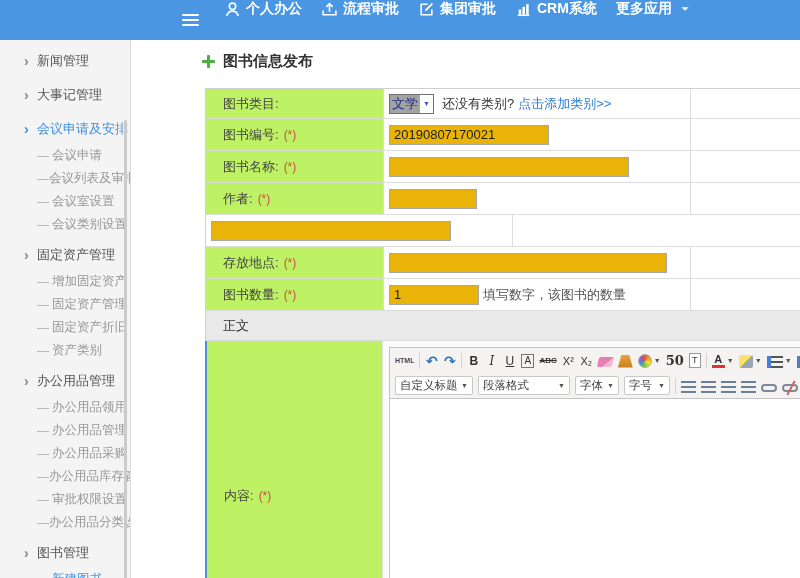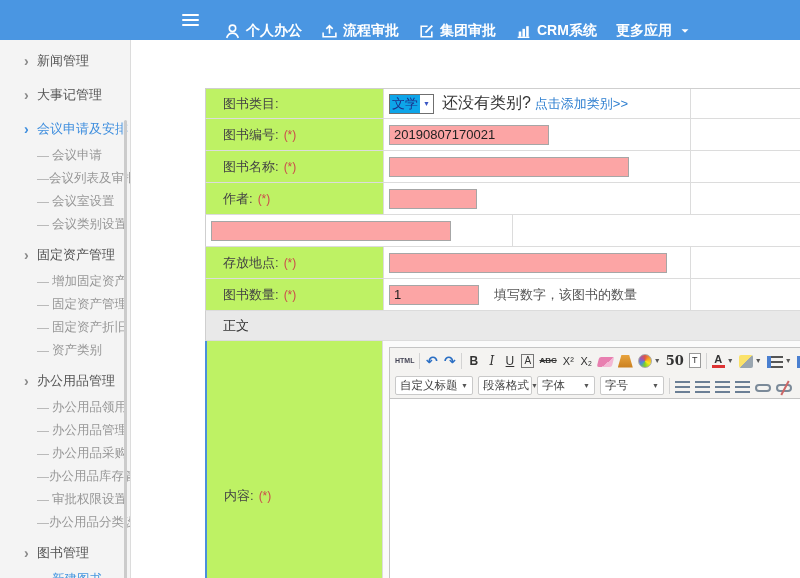--- a/index.html
+++ b/index.html
@@ -4,21 +4,21 @@
 <style>
   * { margin:0; padding:0; box-sizing:border-box; }
   html,body { width:800px; height:578px; overflow:hidden; background:#fff;
     font-family:"Liberation Sans","DejaVu Sans",sans-serif; }
 
   
   .topbar { position:absolute; left:0; top:0; width:800px; height:40px; background:#4a96e2; }
   .brand { position:absolute; left:10px; top:0; line-height:40px; color:#fff; font-size:15px; font-weight:bold; }
   .hamburger { position:absolute; left:182px; top:14px; width:17px; height:12px; cursor:pointer; }
   .hamburger i { display:block; height:2px; background:#fff; margin-bottom:3px; border-radius:1px; }
-  .topnav { position:absolute; left:224px; top:0; height:40px; display:flex; align-items:flex-end; gap:19px; }
+  .topnav { position:absolute; left:224px; top:0; height:40px; display:flex; align-items:flex-start; gap:19px; }
   .nav-item { display:flex; align-items:center; color:#fff; font-size:14px; font-weight:bold; cursor:pointer; white-space:nowrap; }
   .nav-item .nicon { width:17px; height:17px; margin-right:5px; display:inline-block; }
   .nav-item .ncaret { width:14px; height:14px; margin-left:6px; display:inline-block; }
   .nav-item svg { width:100%; height:100%; display:block; }
 
   
   .sidebar { position:absolute; left:0; top:40px; width:131px; height:538px; background:#f4f4f4;
     border-right:1px solid #dcdcdc; overflow:hidden; }
   .side-inner { padding-top:2px; }
   .side-group { margin-top:4px; }
@@ -41,29 +41,29 @@
 
   .ftable { position:absolute; left:73px; top:48px; width:620px; border-top:1px solid #cfcfcf; }
   .trow { display:flex; border-bottom:1px solid #dcdcdc; border-left:1px solid #cfcfcf; background:#fff; }
   .cell-label { width:178px; display:flex; align-items:center; padding-left:17px; font-size:13px; color:#444;
     border-right:1px solid #dcdcdc; background:#bef264; gap:5px; }
   .req { color:#cc4b4b; font-size:12px; }
   .cell-field { width:307px; display:flex; align-items:center; padding-left:5px; border-right:1px solid #dcdcdc; }
   .cell-extra { flex:1; }
   .row-cat { height:30px; }
   .frow { height:32px; }
-  .tin { height:20px; border:1px solid #a6a6a6; background:#fca5a5; font-size:13px; padding:0 4px;
+  .tin { height:20px; border:1px solid #a6a6a6; background:#eab308; font-size:13px; padding:0 4px;
     font-family:"Liberation Sans","DejaVu Sans",sans-serif; color:#222; }
   .w160{width:160px} .w240{width:240px} .w88{width:88px} .w278{width:278px} .w90{width:90px}
-  .suffix { margin-left:15px; font-size:13px; color:#555; white-space:nowrap; }
+  .suffix { margin-left:4px; font-size:13px; color:#555; white-space:nowrap; }
 
   .cat-select { display:inline-flex; align-items:center; height:20px; border:1px solid #6f6f6f; background:#fff; cursor:pointer; }
-  .sel-text { background:#0ea5e9; color:#1c2f8a; font-size:13px; padding:0 2px; line-height:18px; }
+  .sel-text { background:#a3a3a3; color:#1c2f8a; font-size:13px; padding:0 2px; line-height:18px; }
   .sel-caret { font-size:7px; color:#3a56c4; padding:0 3px; }
-  .hint { margin-left:8px; font-size:16px; color:#333; white-space:nowrap; }
+  .hint { margin-left:8px; font-size:13px; color:#333; white-space:nowrap; }
   .addlink { margin-left:4px; font-size:13px; color:#2e7fd0; text-decoration:none; cursor:pointer; white-space:nowrap; }
 
   .srow { height:30px; display:flex; align-items:center; padding-left:17px; background:#e9e9e9;
     border-bottom:1px solid #dcdcdc; border-left:1px solid #cfcfcf; font-size:13px; color:#333; }
 
   .crow { border-left:2px solid #4a90dc; height:310px; }
   .cell-editor { flex:1; padding:6px 0 0 6px; background:#fbfbfb; }
 
   
   .editor { width:436px; border:1px solid #c4c4c4; background:#f4f3f1; }
@@ -255,20 +255,24 @@
           <span class="dash">—</span>
           <span>新建图书</span>
         </div>
       </div>
     </div>
   <div class="scrollthumb"></div>
 </div>
 
 <div class="content">
 
+  <div class="page-title">
+    <span class="plus-icon"></span>
+    <span class="ptext">图书信息发布</span>
+  </div>
 
   <div class="ftable">
 
     <div class="trow row-cat">
       <div class="cell-label">
         <span>图书类目:</span>
       </div>
       <div class="cell-field">
         <div class="cat-select">
           <span class="sel-text">文学</span>
@@ -418,29 +422,29 @@
               </span>
               <span class="tbtn">
                 <span class="ci ci-unordered-list"></span>
               </span>
             </div>
           <div class="tb" id="tb2">
               <div class="kdrop" style="width: 78px;">
                 <span>自定义标题</span>
                 <span class="tcaret">▼</span>
               </div>
-              <div class="kdrop" style="width: 54px;">
+              <div class="kdrop" style="width: 92px;">
                 <span>段落格式</span>
                 <span class="tcaret">▼</span>
               </div>
-              <div class="kdrop" style="width: 58px;">
+              <div class="kdrop" style="width: 44px;">
                 <span>字体</span>
                 <span class="tcaret">▼</span>
               </div>
-              <div class="kdrop" style="width: 64px; font-family: Liberation Serif, serif;">
+              <div class="kdrop" style="width: 46px; font-family: Liberation Serif, serif;">
                 <span>字号</span>
                 <span class="tcaret">▼</span>
               </div>
               <span class="tsep"></span>
               <span class="tbtn">
                 <span class="ci ci-align-left"></span>
               </span>
               <span class="tbtn">
                 <span class="ci ci-align-center"></span>
               </span>

